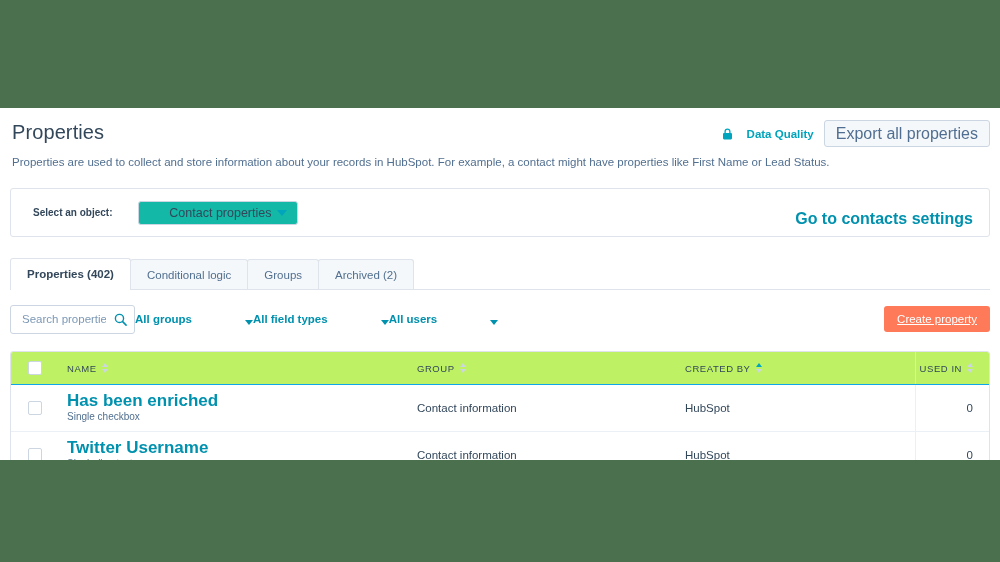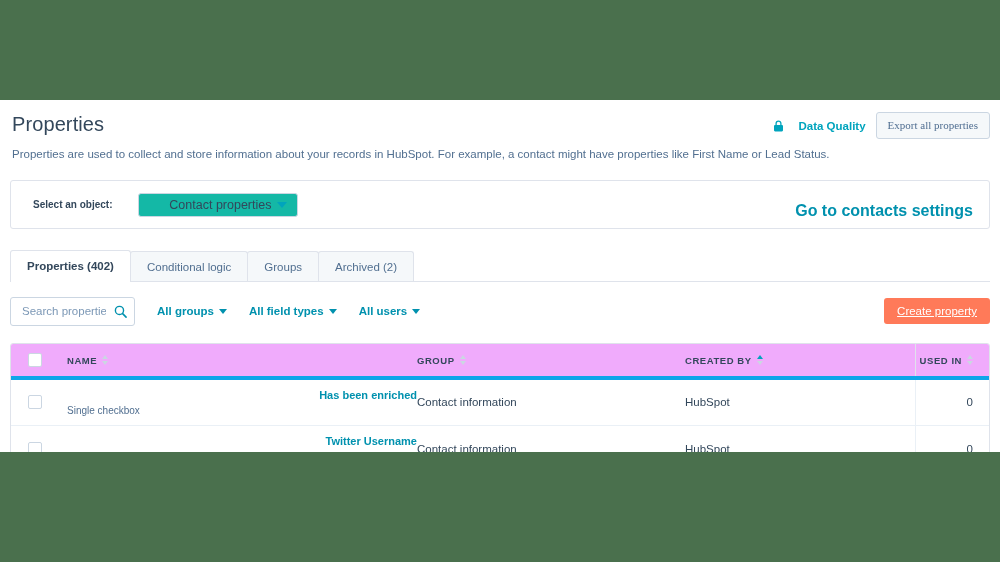--- a/index.html
+++ b/index.html
@@ -19,21 +19,21 @@
     position: absolute; top: 0; left: 0;
     width: 1000px; height: 100px;
     background: #4a704d;
   }
   .band-bottom {
     position: absolute; top: 452px; left: 0;
     width: 1000px; height: 110px;
     background: #4a704d;
   }
   .content {
-    position: absolute; top: 100px; left: 0;
+    position: absolute; top: 108px; left: 0;
     width: 1000px; height: 352px;
     background: #ffffff;
     overflow: hidden;
   }
 
   
   .page-head {
     position: relative;
     padding: 10px 22px 0 12px;
   }
@@ -63,25 +63,25 @@
     font-weight: bold;
     cursor: pointer;
     white-space: nowrap;
   }
   .lock-ico { display: block; }
   .btn-export {
     background: #f5f8fa;
     border: 1px solid #cbd6e2;
     border-radius: 3px;
     color: #506e91;
-    font-size: 11px;
+    font-size: 16px;
     padding: 6px 11px;
     line-height: 13px;
     cursor: pointer;
-    font-family: Liberation Serif, serif;
+    font-family: Liberation Sans, sans-serif;
     white-space: nowrap;
   }
 
   
   .object-card {
     margin: 18px 10px 0 10px;
     border: 1px solid #dfe3eb;
     border-radius: 3px;
     background: #fff;
     height: 49px;
@@ -187,25 +187,25 @@
     color: #33475b;
     width: 88px;
     background: transparent;
     font-family: "Liberation Sans", sans-serif;
   }
   .search-box input::placeholder { color: #7c98b6; }
   .filter-link {
     color: #0091ae;
     font-size: 11.5px;
     font-weight: bold;
-    margin-left: 22px;
-    cursor: pointer;
-    display: flex;
-    align-items: center;
-    white-space: nowrap;
+    cursor: pointer;
+    display: flex;
+    align-items: flex-end;
+    white-space: nowrap;
+    gap: 48px;
   }
   .caret-sm {
     width: 0; height: 0;
     border-left: 4px solid transparent;
     border-right: 4px solid transparent;
     border-top: 5px solid #0091ae;
     margin-left: 5px;
   }
   .btn-create {
     position: absolute;
@@ -225,30 +225,30 @@
   
   .table-wrap {
     margin: 17px 10px 0 10px;
     border: 1px solid #dfe3eb;
     border-radius: 3px;
     background: #fff;
     overflow: hidden;
   }
   table { width: 100%; border-collapse: collapse; }
   thead th {
-    background: #f0abfc;
+    background: #bef264;
     color: #33475b;
     font-size: 9.5px;
-    font-weight: bold;
+    font-weight: normal;
     letter-spacing: .55px;
     text-transform: uppercase;
     text-align: left;
     padding: 9px 0 9px 0;
     height: 31px;
-    border-bottom: 4px solid #0ea5e9;
+    border-bottom: 1px solid #0ea5e9;
     white-space: nowrap;
   }
   th .th-inner { display: flex; align-items: center; }
   th.th-check { width: 46px; padding-left: 17px; }
   th.th-name  { padding-left: 10px; }
   th.th-group { width: 268px; }
   th.th-created { width: 230px; }
   th.th-used {
     width: 74px;
     border-left: 1px solid #dfe3eb;
@@ -293,25 +293,24 @@
   td.td-created { width: 230px; }
   td.td-used {
     width: 74px;
     text-align: right;
     padding-right: 16px;
     border-left: 1px solid #eaf0f6;
   }
   .prop-name {
     color: #0091ae;
     font-weight: bold;
-    font-size: 11px;
+    font-size: 17px;
     cursor: pointer;
     display: block;
     line-height: 14px;
-    text-align: right;
   }
   .prop-type {
     color: #516f90;
     font-size: 10px;
     margin-top: 3px;
     display: block;
     line-height: 12px;
   }
 </style>
 </head>

